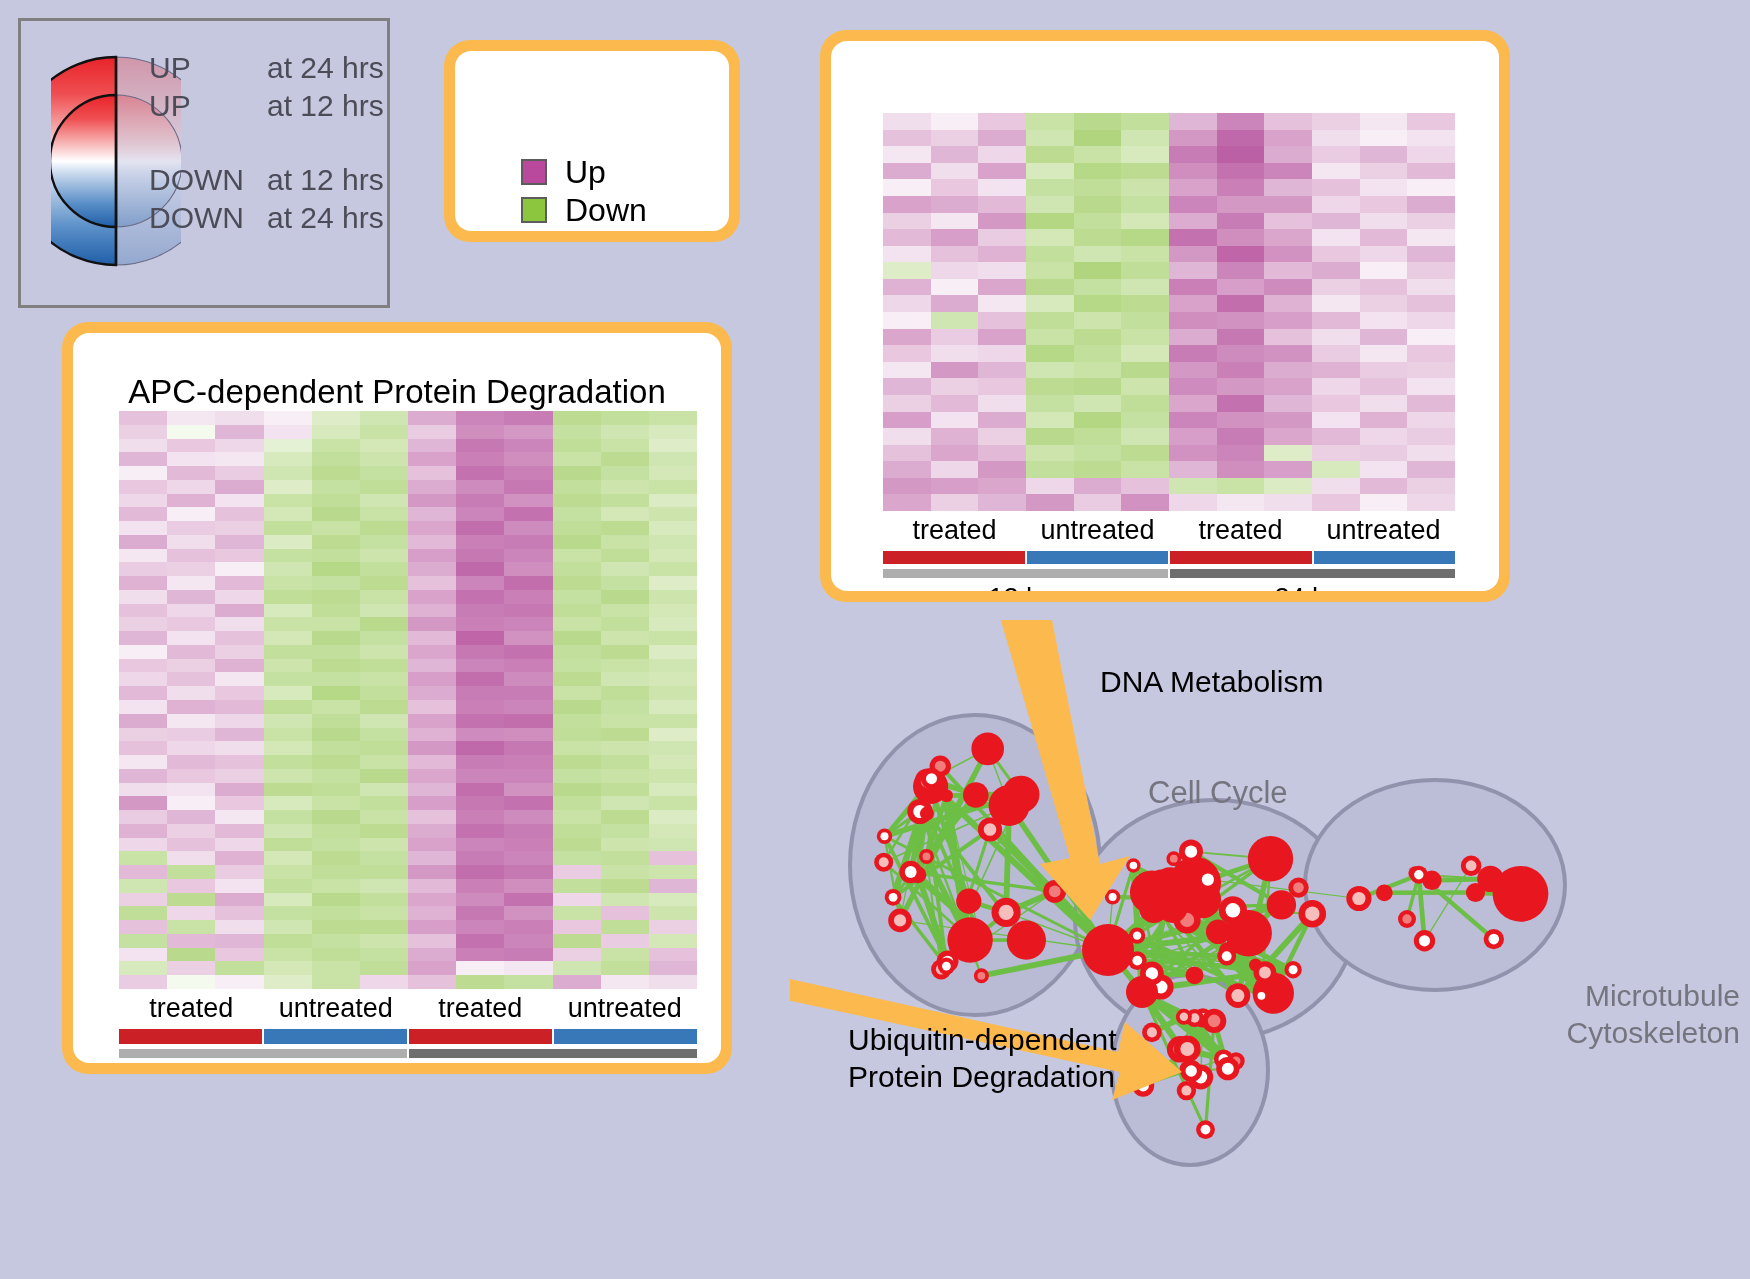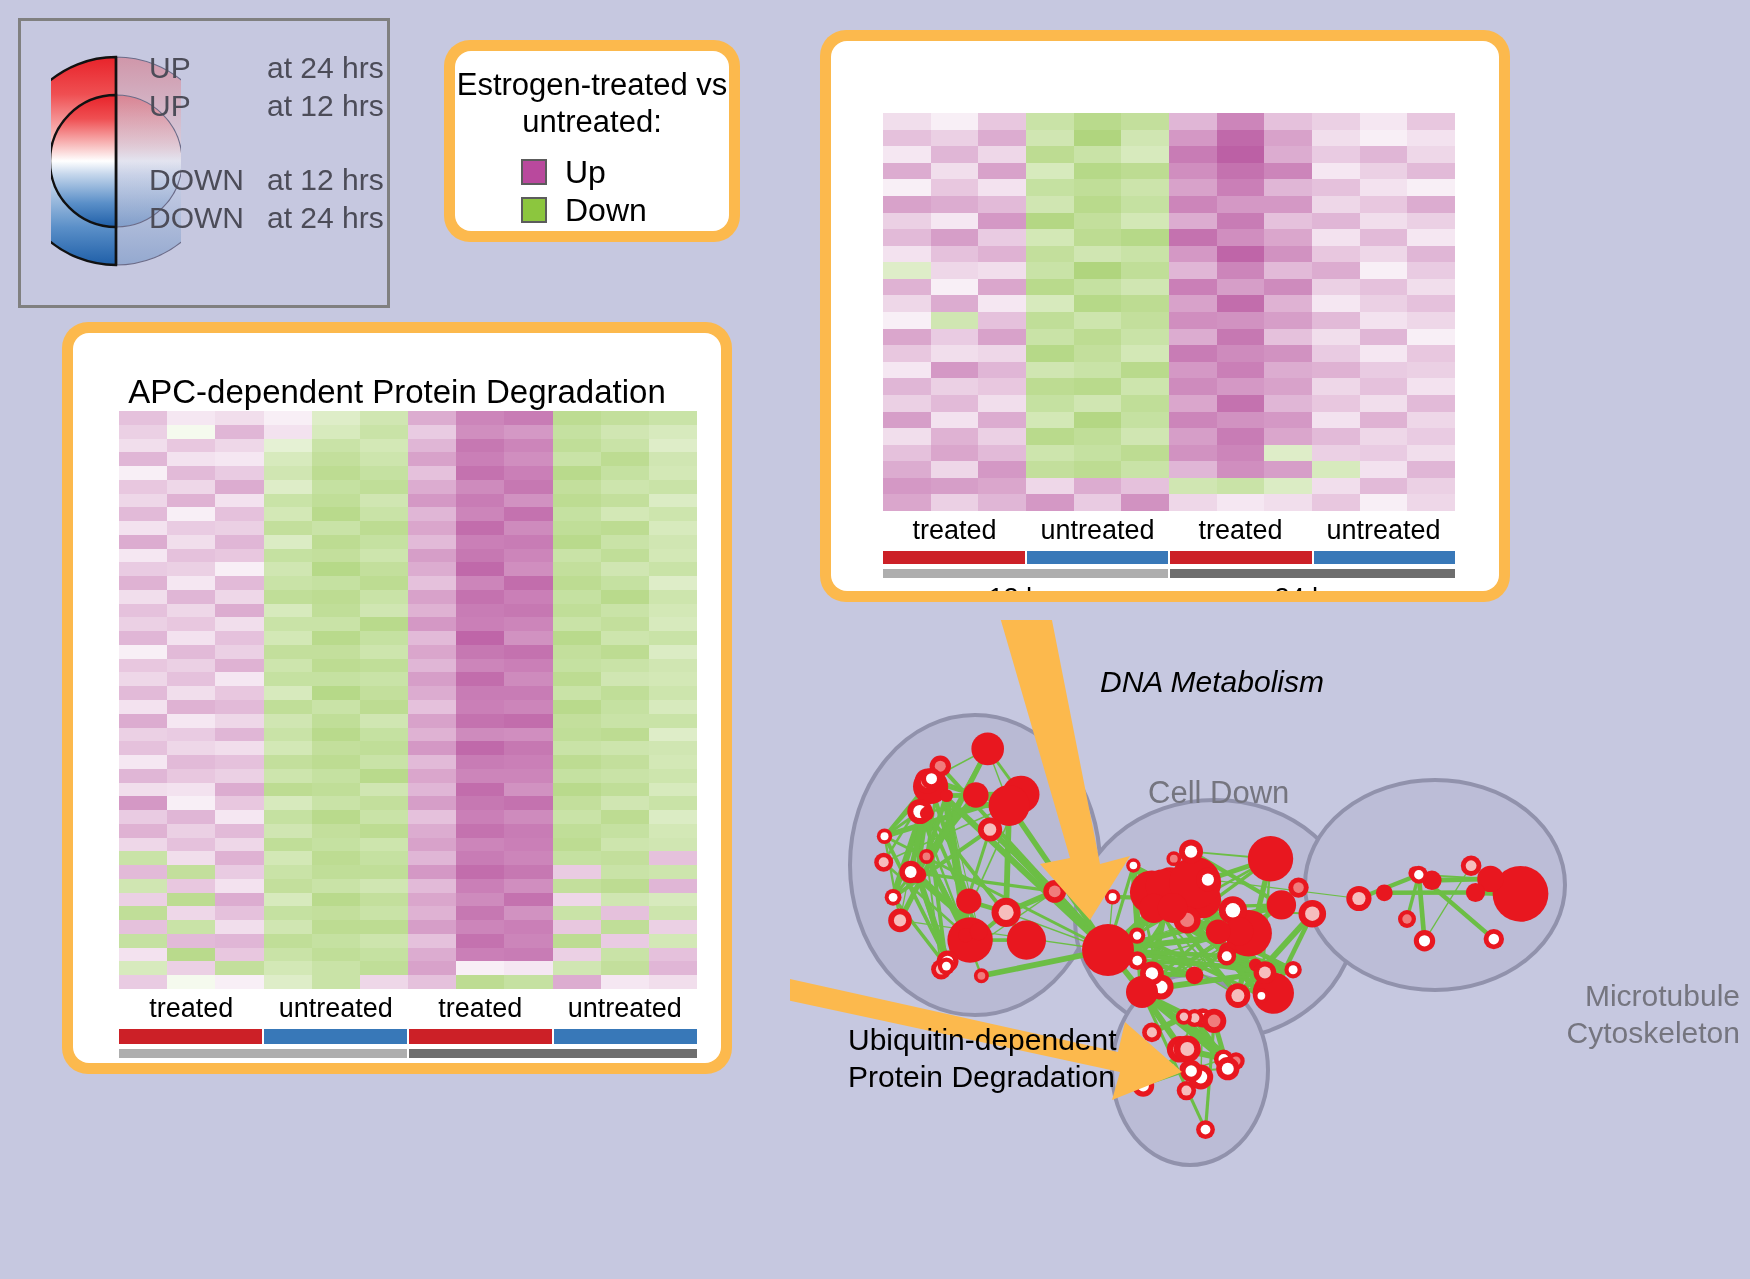--- a/index.html
+++ b/index.html
@@ -113,22 +113,20 @@
       <div class="legend-row">
         <span class="k">DOWN</span>
         <span class="v">at 24 hrs</span>
       </div>
     </div>
 
   </div>
 
   <div class="card estrogen-card">
     <div class="card-inner">
-      <div class="estrogen-title">Estrogen-treated
-vs untreated:</div>
       <div class="swatch-list">
         <div class="swatch-row">
           <span class="swatch" id="sw-up" style="background: rgb(185, 73, 157);"></span>
           <span class="swatch-label">Up</span>
         </div>
         <div class="swatch-row">
           <span class="swatch" id="sw-down" style="background: rgb(140, 198, 62);"></span>
           <span class="swatch-label">Down</span>
         </div>
       </div>
@@ -1343,21 +1341,21 @@
           <circle cx="318.0" cy="330.0" r="26.0" fill="#e8171f"></circle>
           <circle cx="352.0" cy="372.0" r="16.0" fill="#e8171f"></circle>
         </g>
 
       <g>
         <path d="M205 -20 L258 -20 L310 244 L340 236 L300 300 L250 244 L280 238 Z" fill="#fcb94d"></path>
         <path d="M-220 310 L328 432 L335 402 L392 452 L322 480 L330 452 L-225 332 Z" fill="#fcb94d"></path>
       </g>
     </svg>
 
-    <div class="net-label black" style="left:310px; top:45px;font-style:italic;">DNA Metabolism</div>
-    <div class="net-label gray" style="left:358px; top:155px; font-size:31px;">Cell Down</div>
+    <div class="net-label black" style="left:310px; top:45px;">DNA Metabolism</div>
+    <div class="net-label gray" style="left:358px; top:155px; font-size:31px;">Cell Cycle</div>
     <div class="net-label black" style="left:58px; top:402px; line-height:1.22;">Ubiquitin-dependent
 Protein Degradation</div>
     <div class="net-label gray" style="left:570px; top:358px; width:380px; text-align:right; line-height:1.22;">Microtubule
 Cytoskeleton</div>
   </div>
 
 </div>
 
 </body></html>

